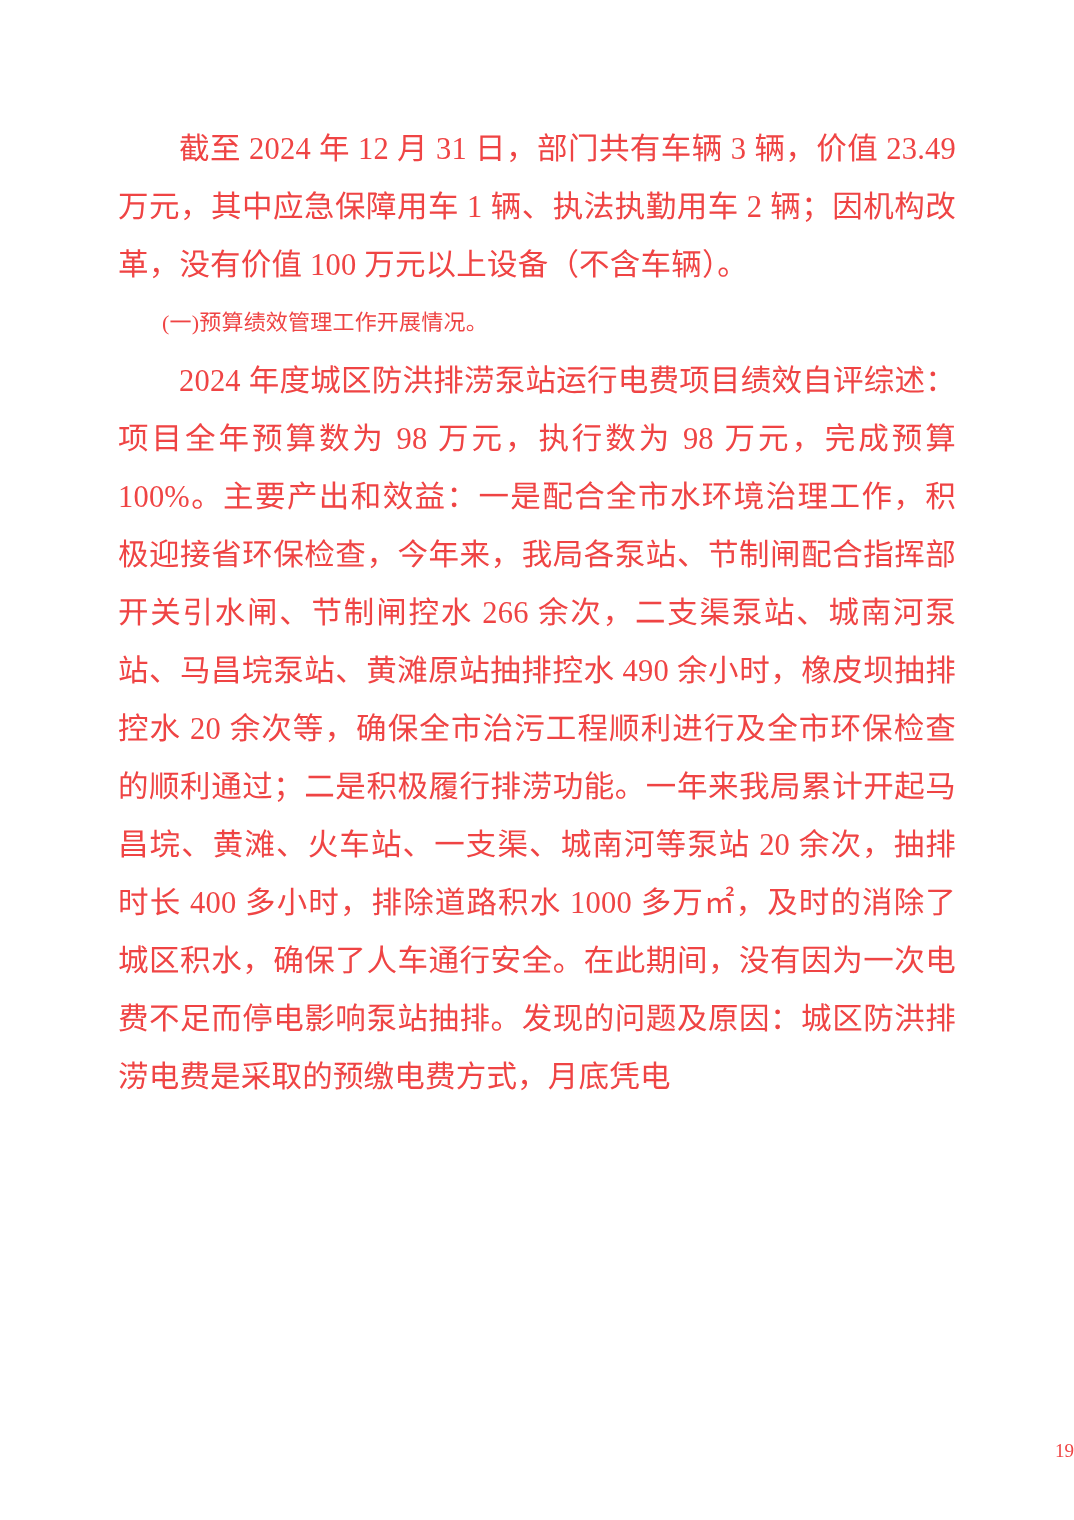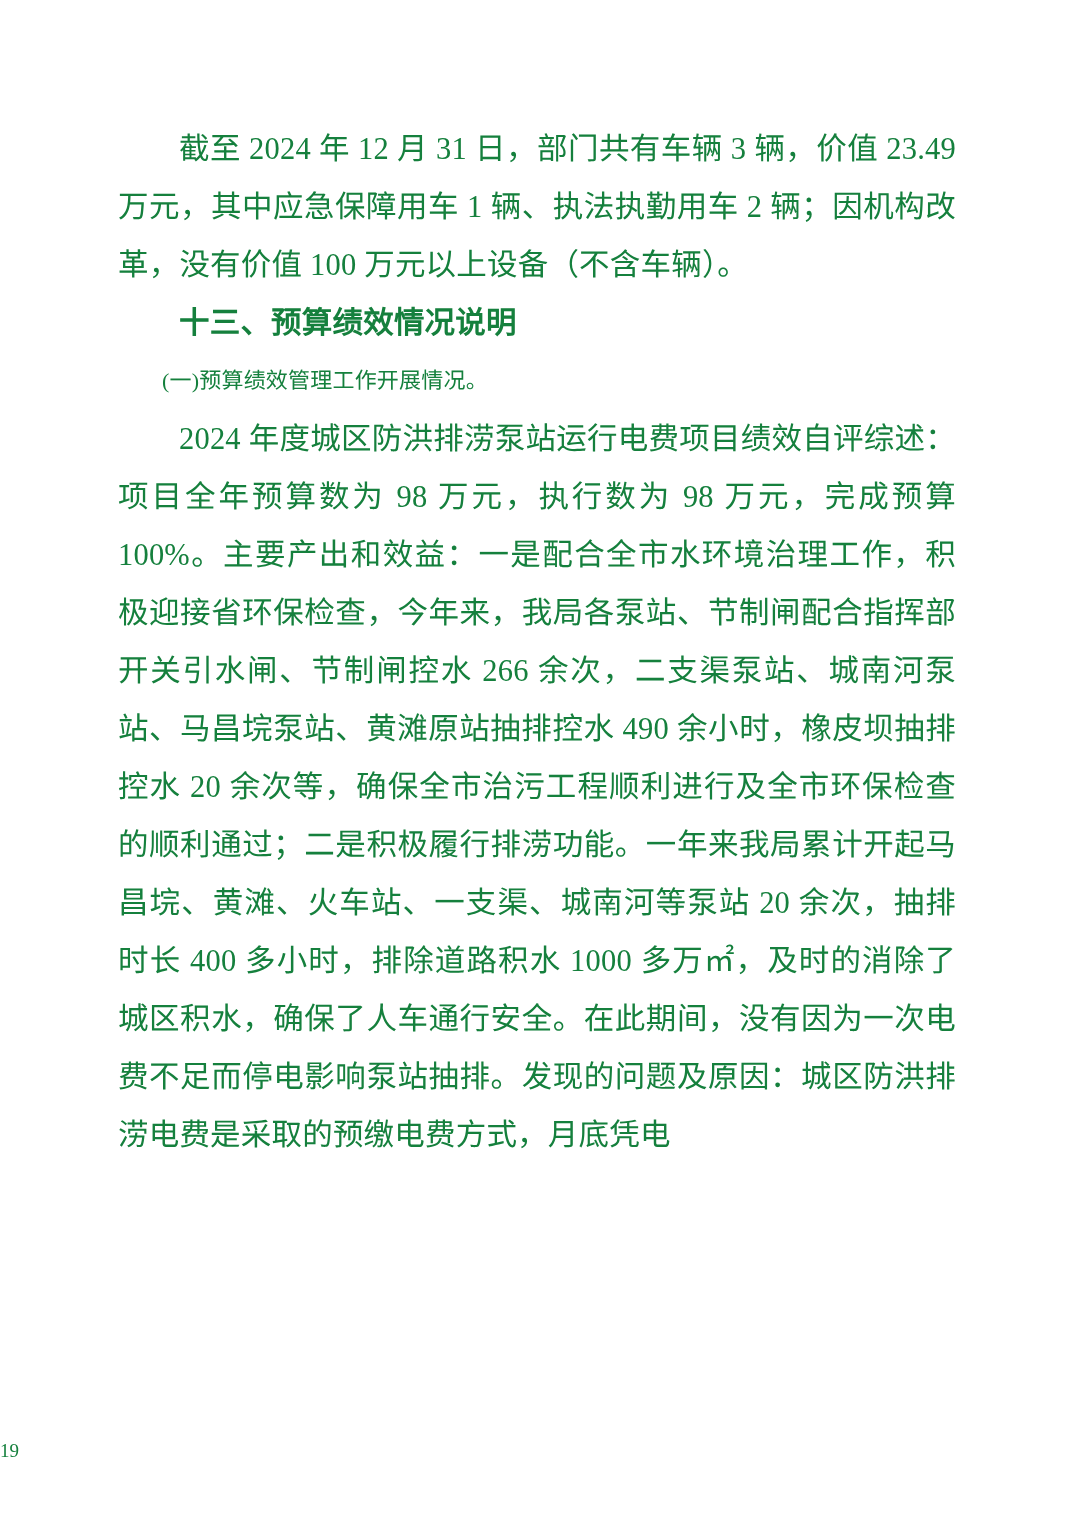--- a/index.html
+++ b/index.html
@@ -8,21 +8,21 @@
     background: #ffffff;
   }
   .page {
     width: 1074px;
     height: 1520px;
     position: relative;
     background: #ffffff;
     box-sizing: border-box;
     padding: 120px 118px 60px 118px;
     font-family: "Liberation Serif", "DejaVu Serif", serif;
-    color: #15803d;
+    color: #ef4444;
     overflow: hidden;
   }
   .body-text {
     font-size: 30.5px;
     line-height: 58px;
     text-align: justify;
     text-justify: inter-ideograph;
     letter-spacing: 0.2px;
   }
   p {
@@ -45,35 +45,34 @@
     margin: 0;
   }
   .bold-run {
     font-weight: normal;
   }
   .page-number {
     position: absolute;
     bottom: 58px;
     left: 0;
     width: 100%;
-    text-align: left;
+    text-align: right;
     font-size: 19px;
     font-family: "Liberation Serif", "DejaVu Serif", serif;
   }
 </style>
 </head>
 <body>
 
 <div class="page">
 
   <div class="body-text">
 
     <p class="indent">截至 2024 年 12 月 31 日，部门共有车辆 3 辆，价值 23.49 万元，其中应急保障用车 1 辆、执法执勤用车 2 辆；因机构改革，没有价值 100 万元以上设备（不含车辆）。</p>
 
-    <p class="heading">十三、预算绩效情况说明</p>
 
     <p class="subheading">(一)预算绩效管理工作开展情况。</p>
 
 
 
     <p class="indent"><span class="bold-run">2024 年度城区防洪排涝泵站运行电费项目绩效自评综述：</span><span>项目全年预算数为 98 万元，执行数为 98 万元，完成预算 100%。主要产出和效益：一是配合全市水环境治理工作，积极迎接省环保检查，今年来，我局各泵站、节制闸配合指挥部开关引水闸、节制闸控水 266 余次，二支渠泵站、城南河泵站、马昌垸泵站、黄滩原站抽排控水 490 余小时，橡皮坝抽排控水 20 余次等，确保全市治污工程顺利进行及全市环保检查的顺利通过；二是积极履行排涝功能。一年来我局累计开起马昌垸、黄滩、火车站、一支渠、城南河等泵站 20 余次，抽排时长 400 多小时，排除道路积水 1000 多万㎡，及时的消除了城区积水，确保了人车通行安全。在此期间，没有因为一次电费不足而停电影响泵站抽排。发现的问题及原因：城区防洪排涝电费是采取的预缴电费方式，月底凭电</span></p>
 
   </div>
 
   <div class="page-number">19</div>

